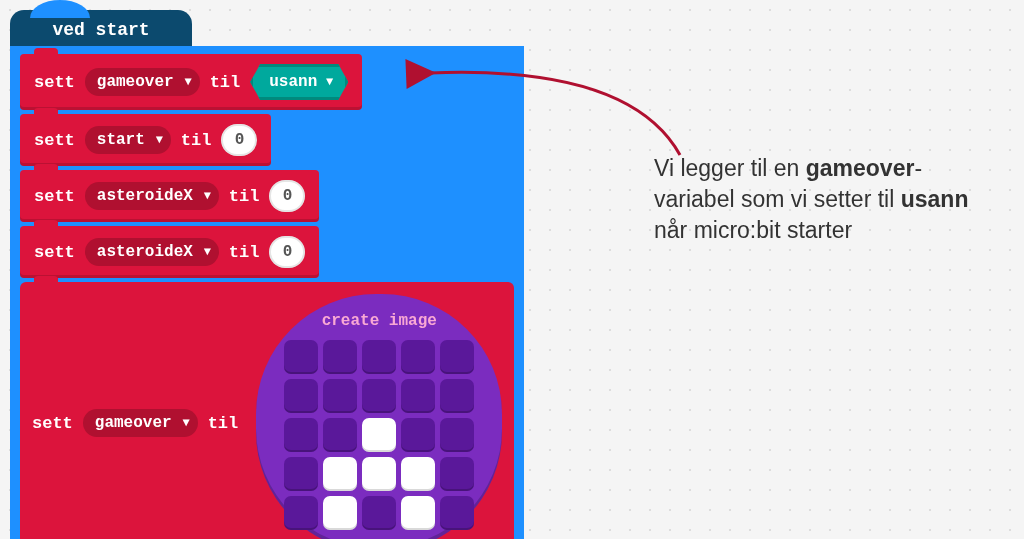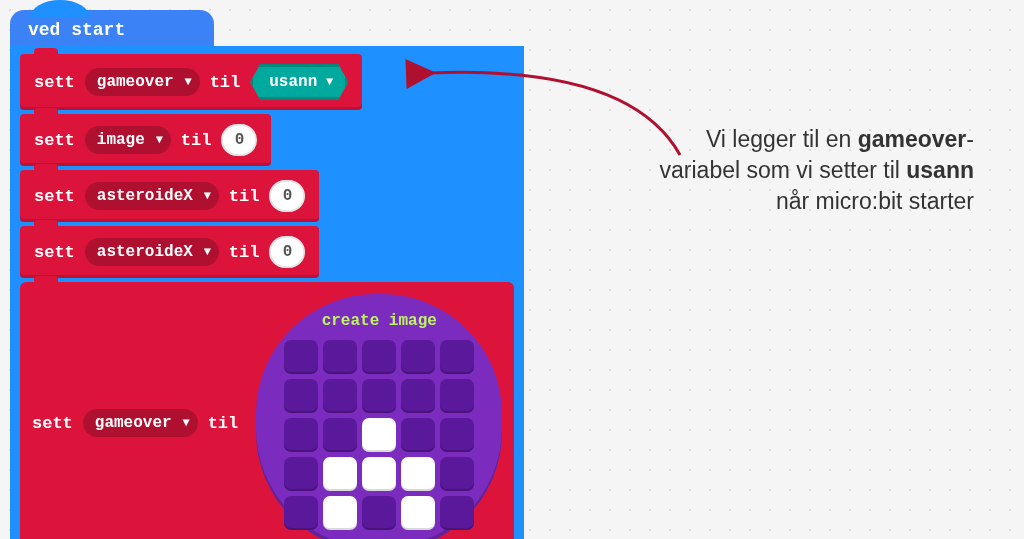--- a/index.html
+++ b/index.html
@@ -7,29 +7,30 @@
       font-family: 'Segoe UI', -apple-system, sans-serif;
       background: #f5f5f5;
       background-image: radial-gradient(circle, #ddd 1px, transparent 1px);
       background-size: 20px 20px;
       padding: 10px;
       width: 1024px;
       height: 539px;
       position: relative;
     }
     .hat-block {
-      background: #3b82f6;
+      background: #0c4a6e;
       color: #fff;
       font-family: 'Courier New', monospace;
       font-weight: bold;
       font-size: 18px;
       padding: 10px 18px 6px;
       border-radius: 14px 14px 0 0;
-      width: 204px;
-      position: relative;
+      width: 182px;
+      position: relative;
+      text-align: center;
     }
     .hat-block::before {
       content: "";
       position: absolute;
       top: -10px;
       left: 20px;
       width: 60px;
       height: 18px;
       background: #1e90ff;
       border-radius: 50% 50% 0 0 / 100% 100% 0 0;
@@ -182,21 +183,21 @@
       background: #7b2cbf;
       border-radius: 120px;
       padding: 18px 28px 22px;
       display: flex;
       flex-direction: column;
       align-items: center;
       gap: 10px;
       box-shadow: inset 0 -4px 0 rgba(0,0,0,.2);
     }
     .ci-label {
-      color: #bef264;
+      color: #f9a8d4;
       font-family: 'Courier New', monospace;
       font-weight: bold;
       font-size: 16px;
     }
     .grid {
       display: grid;
       grid-template-columns: repeat(5, 34px);
       grid-template-rows: repeat(5, 34px);
       gap: 5px;
     }
@@ -205,23 +206,23 @@
       border-radius: 7px;
       box-shadow: inset 0 -2px 0 rgba(0,0,0,.2);
     }
     .cell.on {
       background: #fff;
       box-shadow: inset 0 -2px 0 rgba(0,0,0,.15);
     }
     .annotation {
       position: absolute;
       right: 50px;
-      top: 124px;
+      top: 153px;
       width: 320px;
-      text-align: right;
+      text-align: left;
       font-size: 23px;
       color: #333;
       line-height: 1.35;
     }
     .annotation strong { font-weight: 700; }
     .arrow {
       position: absolute;
       top: 55px;
       left: 400px;
       width: 290px;
@@ -247,21 +248,21 @@
     <span>til</span>
     <span class="bool-pill">
       <span>usann</span>
       <span class="chev">▼</span>
     </span>
   </div>
 
   <div class="set-block">
     <span>sett</span>
     <span class="var-pill">
-      <span>image</span>
+      <span>start</span>
       <span class="chev">▼</span>
     </span>
     <span>til</span>
     <span class="num-pill">0</span>
   </div>
 
   <div class="set-block">
     <span>sett</span>
     <span class="var-pill">
       <span>asteroideX</span>

